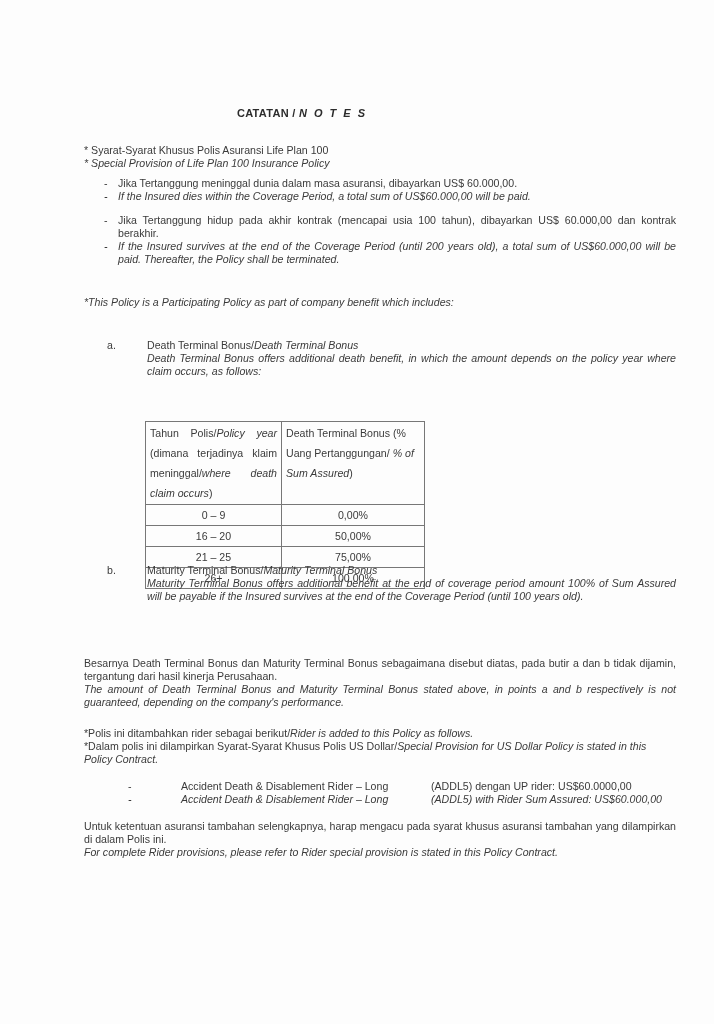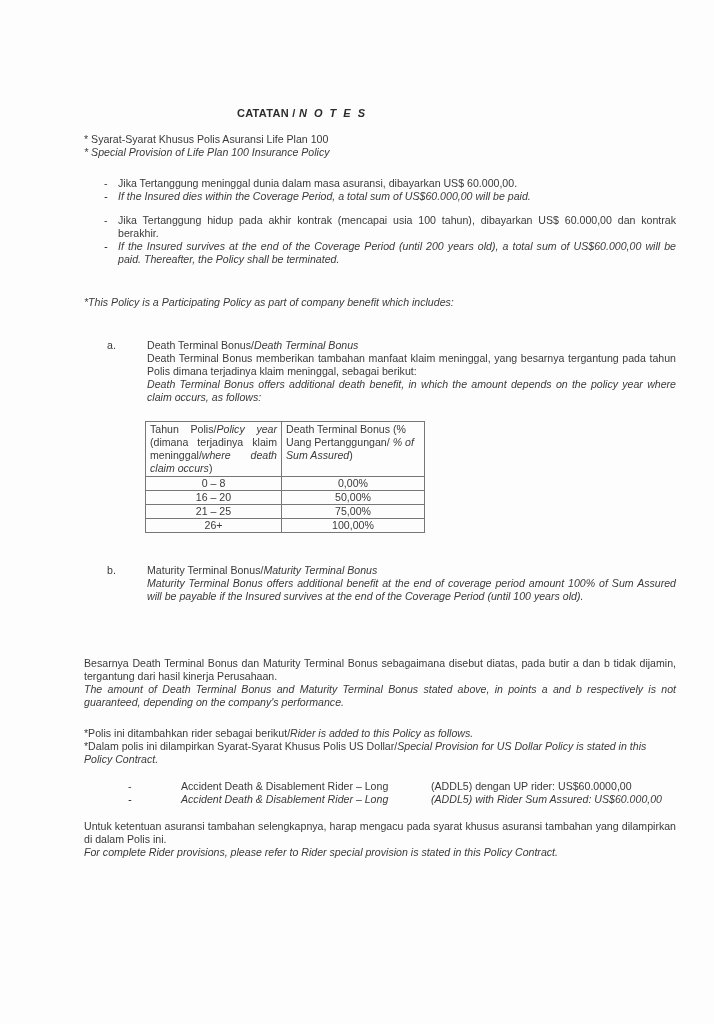--- a/index.html
+++ b/index.html
@@ -18,21 +18,21 @@
   .it { font-style: italic; }
   .dash-row { display: flex; }
   .dash { width: 34px; flex: none; padding-left: 20px; box-sizing: border-box; }
   .dash-text { flex: 1; text-align: justify; }
   .just { text-align: justify; }
   .item { display: flex; }
   .item-letter { width: 63px; flex: none; padding-left: 23px; box-sizing: border-box; }
   .item-body { flex: 1; text-align: justify; }
   table.bonus {
     position: absolute; left: 145px; top: 421px; border-collapse: collapse;
-    font-size: 10.6px; line-height: 13px; color: #3a3a3a;
+    font-size: 10.6px; line-height: 20px; color: #3a3a3a;
   }
   table.bonus td, table.bonus th {
     border: 1px solid #777; padding: 1px 4px; font-weight: normal; vertical-align: top;
   }
   table.bonus th.c1 { width: 127px; text-align: justify; text-align-last: left; }
   table.bonus th.c2 { width: 134px; text-align: left; }
   table.bonus td { text-align: center; padding: 0 4px; }
   .rider-row { display: flex; }
   .rider-dash { width: 63px; flex: none; padding-left: 44px; box-sizing: border-box; }
   .rider-name { width: 250px; flex: none; margin-left: 34px; }
@@ -40,21 +40,21 @@
 </style>
 </head>
 <body>
 
 <div class="page">
 
   <div class="title">
     <span>CATATAN</span><span> / </span><span class="en">N O T E S</span>
   </div>
 
-  <div class="block" style="top:133px;">
+  <div class="block" style="top:144px;">
     <div>* Syarat-Syarat Khusus Polis Asuransi Life Plan 100</div>
     <div class="it">* Special Provision of Life Plan 100 Insurance Policy</div>
   </div>
 
   <div class="block" style="top:177px;">
     <div class="dash-row">
       <span class="dash">-</span>
       <span class="dash-text">Jika Tertanggung meninggal dunia dalam masa asuransi, dibayarkan US$ 60.000,00.</span>
     </div>
     <div class="dash-row it">
@@ -76,34 +76,33 @@
 
   <div class="block" style="top:296px;">
     <div class="it">*This Policy is a Participating Policy as part of company benefit which includes:</div>
   </div>
 
   <div class="block" style="top:339px;">
     <div class="item">
       <span class="item-letter">a.</span>
       <div class="item-body">
         <div><span>Death Terminal Bonus/</span><span class="it">Death Terminal Bonus</span></div>
-        <div>Death Terminal Bonus memberikan tambahan manfaat klaim meninggal, yang besarnya tergantung pada tahun Polis dimana terjadinya klaim meninggal, sebagai berikut:</div>
         <div class="it">Death Terminal Bonus offers additional death benefit, in which the amount depends on the policy year where claim occurs, as follows:</div>
       </div>
     </div>
   </div>
 
   <table class="bonus">
     <tbody>
         <tr>
       <th class="c1"><span>Tahun Polis/</span><span class="it">Policy year</span><span> (dimana terjadinya klaim meninggal/</span><span class="it">where death claim occurs</span><span>)</span></th>
       <th class="c2"><span>Death Terminal Bonus (% Uang Pertanggungan/ </span><span class="it">% of Sum Assured</span><span>)</span></th>
     </tr>
     <tr>
-          <td>0 – 8</td>
+          <td>0 – 9</td>
           <td>0,00%</td>
         </tr>
     <tr>
           <td>16 – 20</td>
           <td>50,00%</td>
         </tr>
     <tr>
           <td>21 – 25</td>
           <td>75,00%</td>
         </tr>

